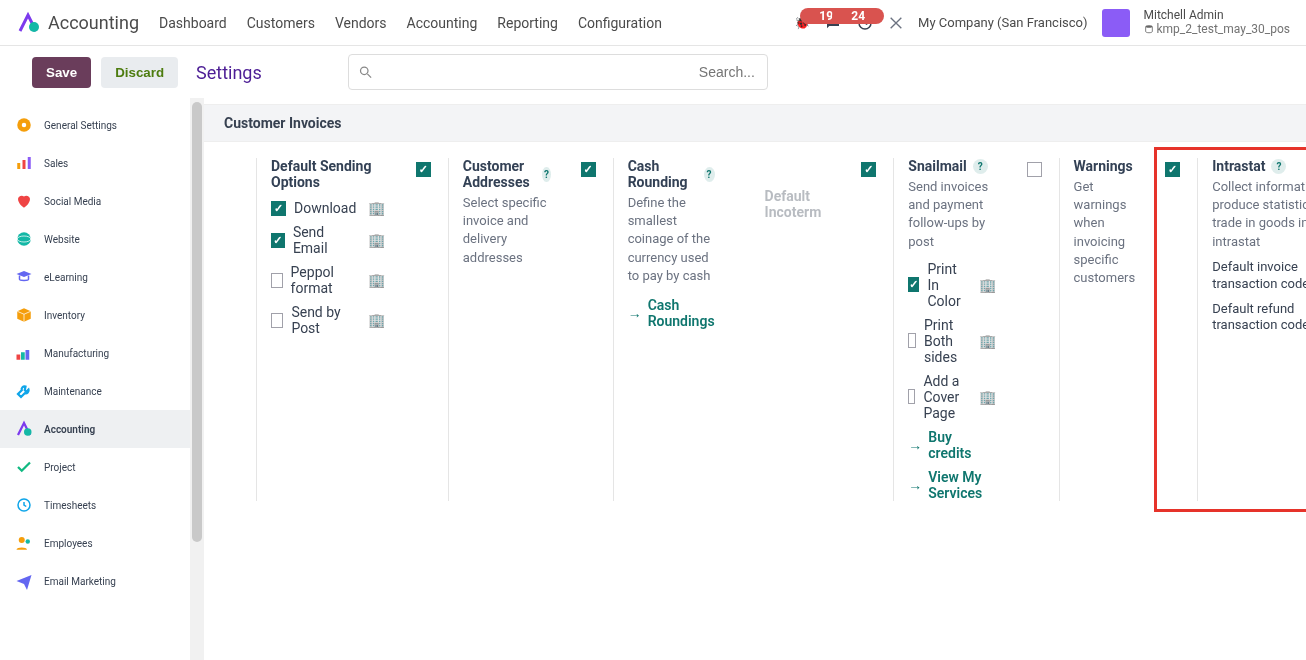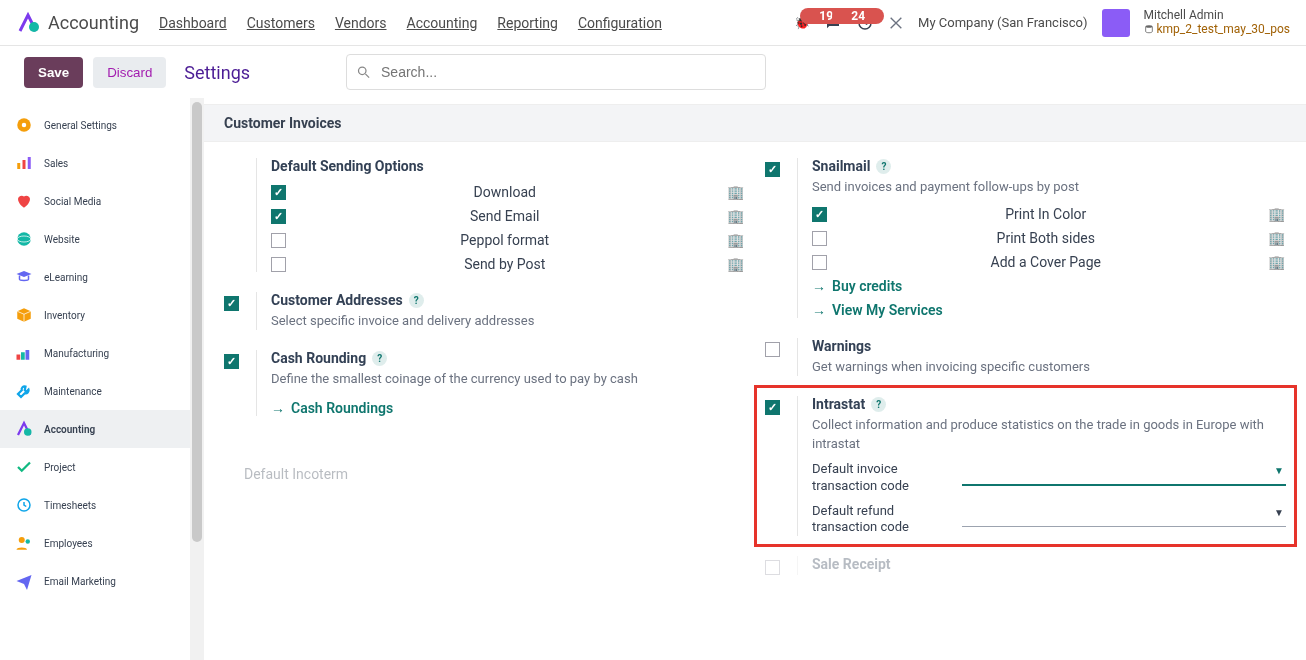--- a/index.html
+++ b/index.html
@@ -1,48 +1,48 @@
 <!DOCTYPE html>
 <html><head>
 <meta charset="utf-8">
 <style>
   * { box-sizing: border-box; margin: 0; padding: 0; }
   body { font-family: -apple-system, BlinkMacSystemFont, "Segoe UI", Roboto, Helvetica, Arial, sans-serif; font-size: 14px; color:#374151; width:1306px; height:660px; overflow:hidden; background:#fff;}
   
   .topnav { display:flex; align-items:center; height:46px; border-bottom:1px solid #e5e5e5; padding:0 16px; gap:8px;}
   .logo { width:24px; height:24px; display:inline-block;}
   .app-title { font-size:18px; color:#4b4b4b; margin-right:12px;}
-  .nav-menu { display:flex; gap:20px; color:#4b4b4b; font-size:14px;text-decoration:underline;}
+  .nav-menu { display:flex; gap:20px; color:#4b4b4b; font-size:14px;}
   .nav-menu span{cursor:pointer;}
   .topnav-right { margin-left:auto; display:flex; align-items:center; gap:14px; font-size:13px; color:#4b4b4b;}
   .badge { position:relative; }
   .badge .count { position:absolute; top:-6px; right:-10px; background:#d9534f; color:#fff; border-radius:8px; font-size:12px; padding:1px 19px; font-weight:bold;}
   .avatar { width:28px; height:28px; background:#8b5cf6; border-radius:3px; display:inline-block;}
   .userbox { display:flex; flex-direction:column; line-height:1.15; font-size:12px;}
-  .userbox .db { color:#a16207; display:flex; align-items:center; gap:3px;}
+  .userbox .db { color:#737373; display:flex; align-items:center; gap:3px;}
   
-  .actionbar { display:flex; align-items:center; height:52px; padding:0 24px; gap:10px;}
+  .actionbar { display:flex; align-items:center; height:52px; padding:0 32px; gap:10px;}
   .btn-save { background:#6a3d5b; color:#fff; border:none; padding:8px 14px; border-radius:4px; font-weight:600; cursor:pointer;}
-  .btn-discard { background:#e9ecef; color:#a21caf; border:none; padding:8px 14px; border-radius:4px; font-weight:400; cursor:pointer;}
+  .btn-discard { background:#e9ecef; color:#4d7c0f; border:none; padding:8px 14px; border-radius:4px; font-weight:700; cursor:pointer;}
   .breadcrumb-title { font-size:18px; color:#4c1d95; margin-left:8px;}
   .search-wrap { margin-left:auto; margin-right:auto; position:relative; width:420px;}
-  .search-wrap input { width:100%; padding:9px 12px 9px 34px; border:1px solid #ddd; border-radius:4px; font-size:14px;}
+  .search-wrap input { width:100%; padding:9px 12px 9px 34px; border:1px solid #ddd; border-radius:4px; font-size:14px;text-align:right;}
   .search-wrap .sicon { position:absolute; left:10px; top:50%; transform:translateY(-50%); color:#888;}
   
   .main { display:flex; height:calc(660px - 46px - 52px);}
   .sidebar { width:190px; overflow-y:auto; padding-top:8px;}
   .sidebar-item { display:flex; align-items:center; gap:10px; padding:9px 14px; color:#374151; cursor:pointer; font-size:10px;}
   .sidebar-item.active { background:#eef0f2; font-weight:600;}
   .sidebar-item .sicon { width:20px; height:20px; display:flex; align-items:center; justify-content:center;}
   .scroll-gutter { width:14px; background:#f1f1f1; position:relative;}
   .scroll-thumb{ position:absolute; left:2px; right:2px; top:4px; height:440px; background:#c9c9c9; border-radius:5px;}
   .content { flex:1; overflow-y:auto; background:#fff; position:relative;}
   .section-head { background:#f3f4f6; padding:10px 20px; font-weight:700; color:#374151; border-top:1px solid #eee; border-bottom:1px solid #eee;}
   .settings-grid { display:flex; padding:16px 20px 30px 20px; gap:20px;}
-  .col { flex:1; display:flex; flex-direction:column; gap:20px;}
+  .col { flex:1; display:flex; flex-direction:row; gap:30px;}
   .box { display:flex; gap:14px; position:relative;}
   .box.highlighted { outline:3px solid #e6332a; outline-offset:4px; padding:4px; margin:-4px;}
   .box .chk { flex:0 0 18px; padding-top:2px;}
   .box .body { border-left:1px solid #e5e5e5; padding-left:14px; flex:1;}
   .box .title { font-weight:700; color:#334155; display:flex; align-items:center; gap:6px;}
   .box .desc { color:#6b7280; font-size:13px; margin-top:4px; line-height:1.4;}
   .help-icon { width:15px; height:15px; border-radius:50%; background:#0f766e22; color:#0f766e; font-size:10px; display:inline-flex; align-items:center; justify-content:center; font-weight:bold;}
   .cbx { width:15px; height:15px; border:1px solid #a1a1aa; display:inline-flex; align-items:center; justify-content:center; background:#fff; cursor:pointer; vertical-align:middle;}
   .cbx.checked { background:#0f766e; border-color:#0f766e; color:#fff;}
   .cbx.checked::after { content:"✓"; font-size:11px; line-height:1; font-weight:bold;}
@@ -51,21 +51,21 @@
   .ent-icon { color:#9ca3af; margin-left:4px; font-size:14px;}
   .link { color:#0f766e; font-weight:600; cursor:pointer; display:flex; align-items:center; gap:6px; font-size:14px;}
   .arrow { font-weight:bold;}
   .formrow { display:flex; align-items:flex-start; gap:10px; margin-top:8px;}
   .formrow label { flex:0 0 140px; font-size:13px; color:#374151; line-height:1.3;}
   .combo { flex:1; position:relative;}
   .combo input { width:100%; border:none; border-bottom:1px solid #9ca3af; padding:4px 18px 4px 2px; font-size:13px; outline:none;}
   .combo .caret { position:absolute; right:2px; top:4px; color:#374151; font-size:10px;}
   .combo.focused input { border-bottom:2px solid #0f766e;}
   .combo.focused .caret { color:#0f766e;}
-  .cutoff { color:#374151; font-weight:400; padding:0 20px;}
+  .cutoff { color:#374151; font-weight:700; padding:0 20px;}
   
   svg{display:block;}
 </style>
 </head>
 <body>
 
 <div class="topnav">
   <span class="logo">
     <svg viewBox="0 0 24 24" width="24" height="24">
         <path d="M4 20 L12 4 L20 20" fill="none" stroke="#7c3aed" stroke-width="3"></path>

